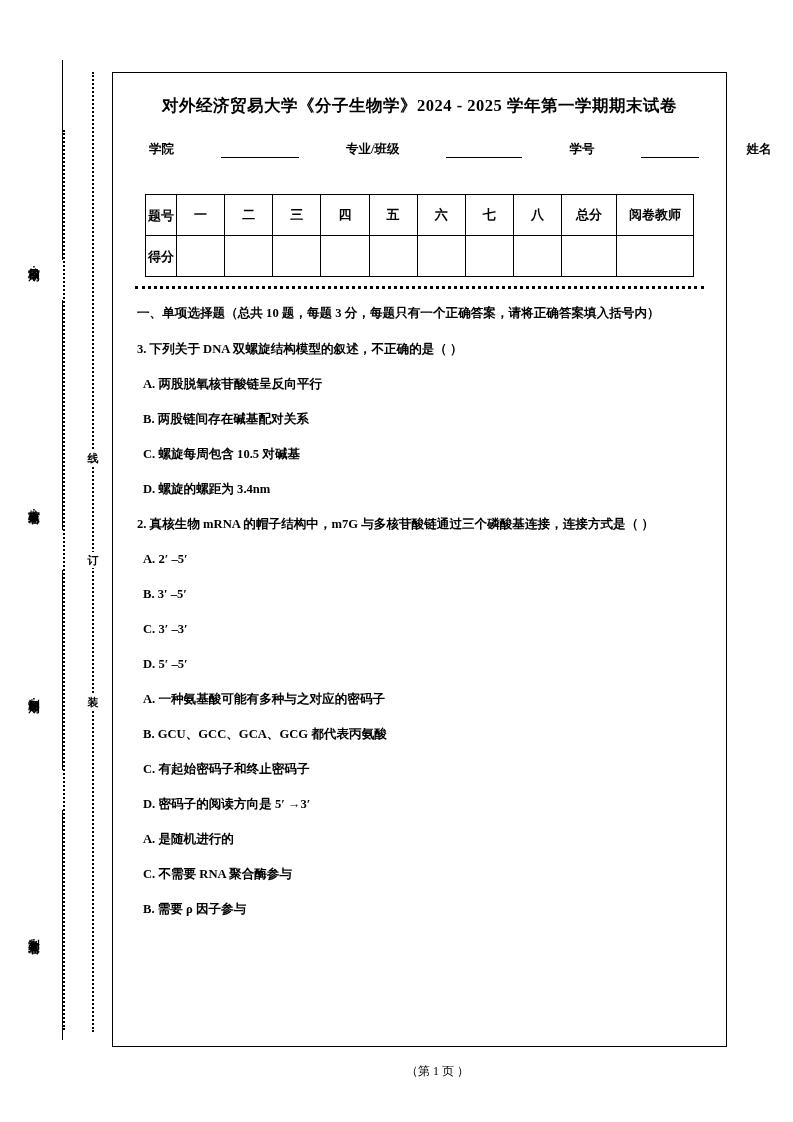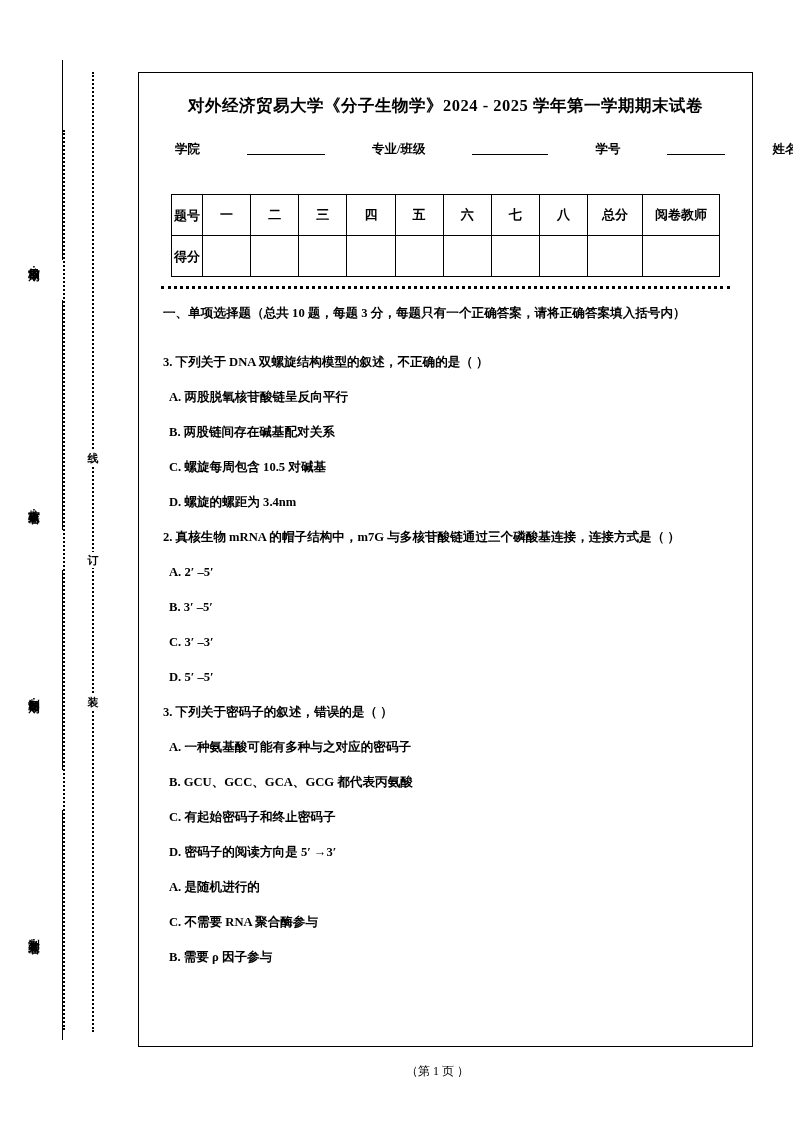--- a/index.html
+++ b/index.html
@@ -52,21 +52,21 @@
     background: #ffffff;
     padding: 2px 0;
     text-align: center;
     width: 16px;
     line-height: 12px;
   }
 
   
   .frame {
     position: absolute;
-    left: 138px;
+    left: 112px;
     top: 72px;
     width: 615px;
     height: 975px;
     border: 1.6px solid #000;
     box-sizing: border-box;
   }
   .frame-inner {
     padding: 16px 18px 0 18px;
   }
 
@@ -77,20 +77,21 @@
     line-height: 34px;
     letter-spacing: 0.5px;
     margin: 0 6px;
   }
 
   .info-line {
     margin-top: 18px;
     font-size: 12.5px;
     font-weight: bold;
     display: flex;
+    align-items: flex-end;
     padding: 0 16px 0 18px;
     white-space: nowrap;
     gap: 46px;
   }
   .info-label { flex: none; }
   .blank {
     border-bottom: 1.2px solid #000;
     height: 13px;
     flex: 1 1 auto;
     margin: 0 1px;
@@ -127,21 +128,21 @@
   }
 
   
   .questions {
     padding: 14px 10px 0 6px;
     font-size: 12.6px;
     font-weight: bold;
     line-height: 20px;
   }
   .q-section {
-    margin: 0 0 29px 0;
+    margin: 0 0 16px 0;
     text-indent: 0;
   }
   .q-item { margin: 0 0 15px 0; }
   .q-opt  { margin: 0 0 15px 6px; }
   .q-opt:last-child { margin-bottom: 15px; }
 
   
   .footer {
     position: absolute;
     left: 130px;
@@ -235,21 +236,20 @@
       <div class="q-opt">B. 两股链间存在碱基配对关系</div>
       <div class="q-opt">C. 螺旋每周包含 10.5 对碱基</div>
       <div class="q-opt">D. 螺旋的螺距为 3.4nm</div>
 
       <div class="q-item">2. 真核生物 mRNA 的帽子结构中，m7G 与多核苷酸链通过三个磷酸基连接，连接方式是（  ）</div>
       <div class="q-opt">A. 2′ –5′</div>
       <div class="q-opt">B. 3′ –5′</div>
       <div class="q-opt">C. 3′ –3′</div>
       <div class="q-opt">D. 5′ –5′</div>
 
-      <div class="q-item">3. 下列关于密码子的叙述，错误的是（  ）</div>
       <div class="q-opt">A. 一种氨基酸可能有多种与之对应的密码子</div>
       <div class="q-opt">B. GCU、GCC、GCA、GCG 都代表丙氨酸</div>
       <div class="q-opt">C. 有起始密码子和终止密码子</div>
       <div class="q-opt">D. 密码子的阅读方向是 5′ →3′</div>
 
       <div class="q-opt">A. 是随机进行的</div>
       <div class="q-opt">C. 不需要 RNA 聚合酶参与</div>
       <div class="q-opt">B. 需要 ρ 因子参与</div>
 
     </div>

